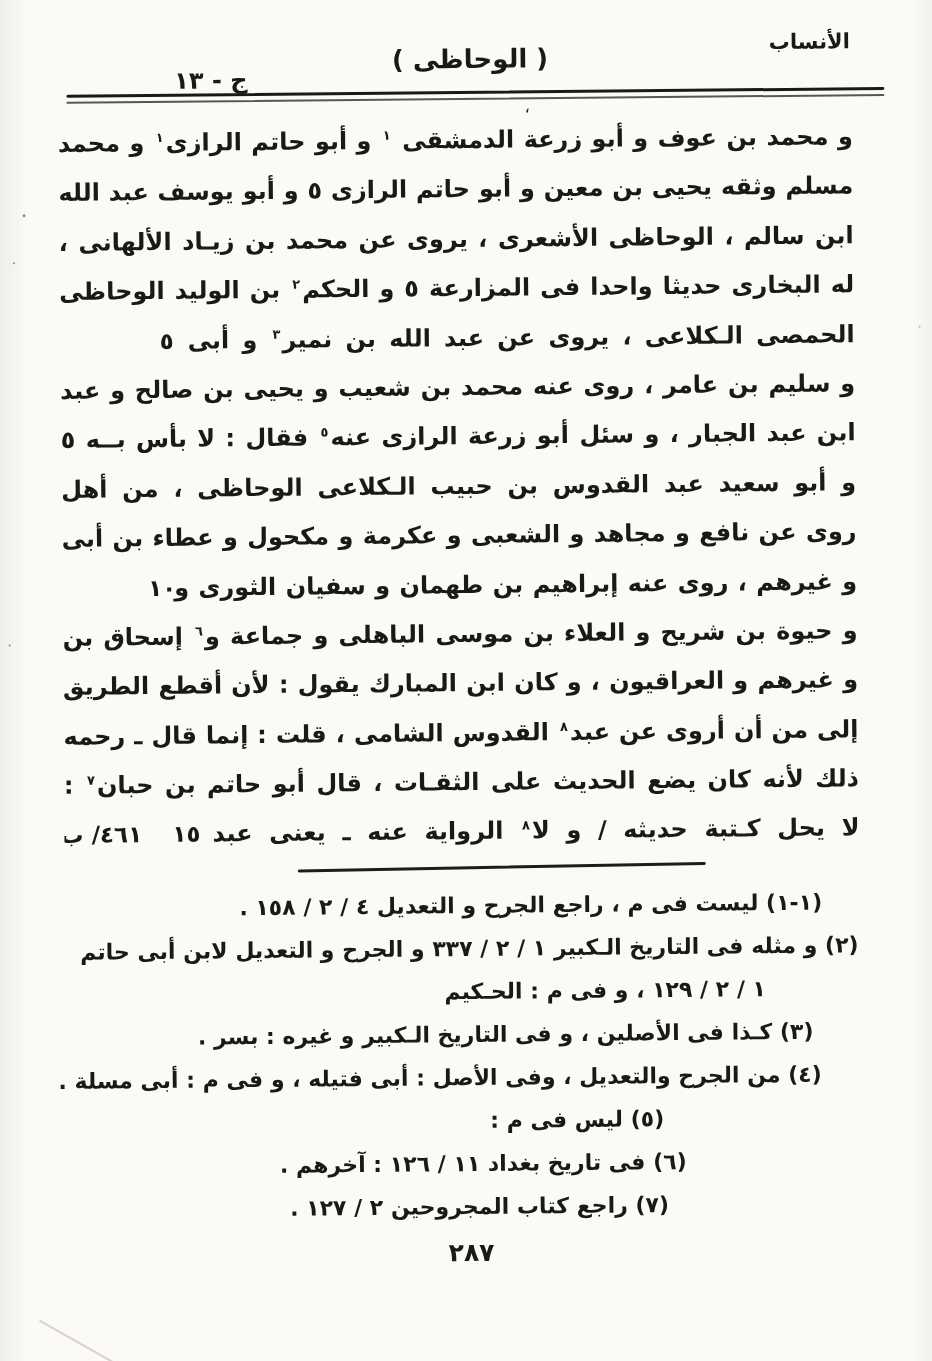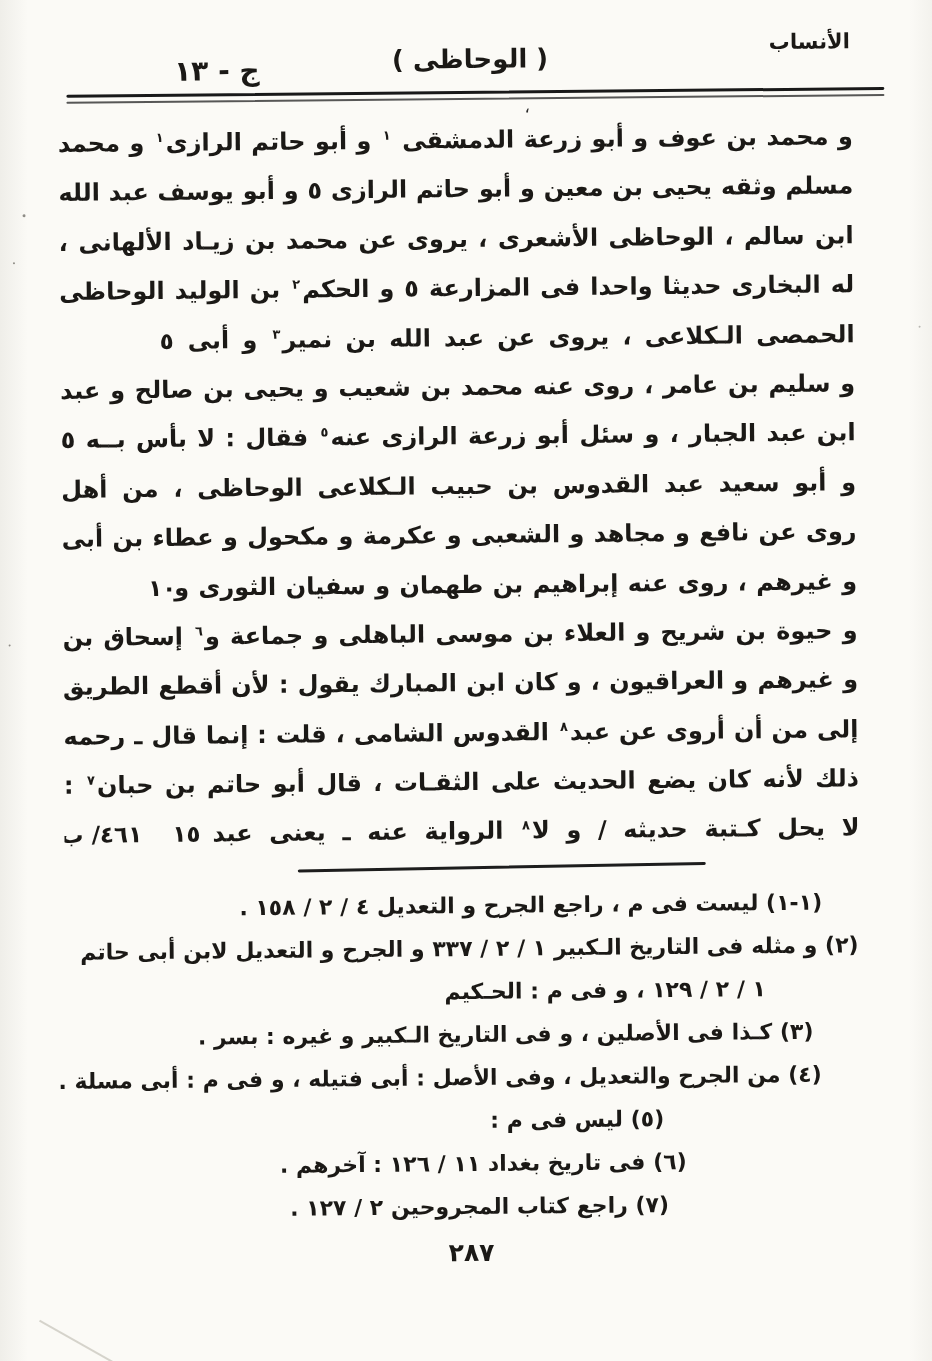--- a/index.html
+++ b/index.html
@@ -9,21 +9,21 @@
     font-family:"DejaVu Sans",sans-serif;
     color:#1b1916;
     -webkit-font-smoothing:antialiased;
   }
   .page{position:absolute;inset:0;transform:rotate(-0.55deg);transform-origin:50% 50%;}
 
   
   .header{position:absolute;top:0;left:0;width:100%;height:95px;font-weight:bold;}
   .h-book{position:absolute;top:33px;right:76px;font-size:21px;}
   .h-entry{position:absolute;top:44px;left:398px;font-size:26px;}
-  .h-vol{position:absolute;top:52px;left:180px;font-size:28px;letter-spacing:1px;}
+  .h-vol{position:absolute;top:64px;left:180px;font-size:24px;letter-spacing:1px;}
   .rule{position:absolute;top:91px;left:72px;width:818px;}
   .rule-top{height:3px;background:#191919;border-radius:2px;}
   .rule-bot{height:2px;background:#3a3a3a;margin-top:4px;border-radius:2px;opacity:.85;}
   .rule-comma{position:absolute;top:6px;left:458px;font-size:17px;color:#2a2a2a;}
 
   
   .body-text{position:absolute;top:116px;left:63px;width:795px;direction:rtl;}
   .line{position:relative;height:49.4px;overflow:hidden;font-weight:bold;}
   .line-text{
     font-size:24px;line-height:49.4px;height:49.4px;

